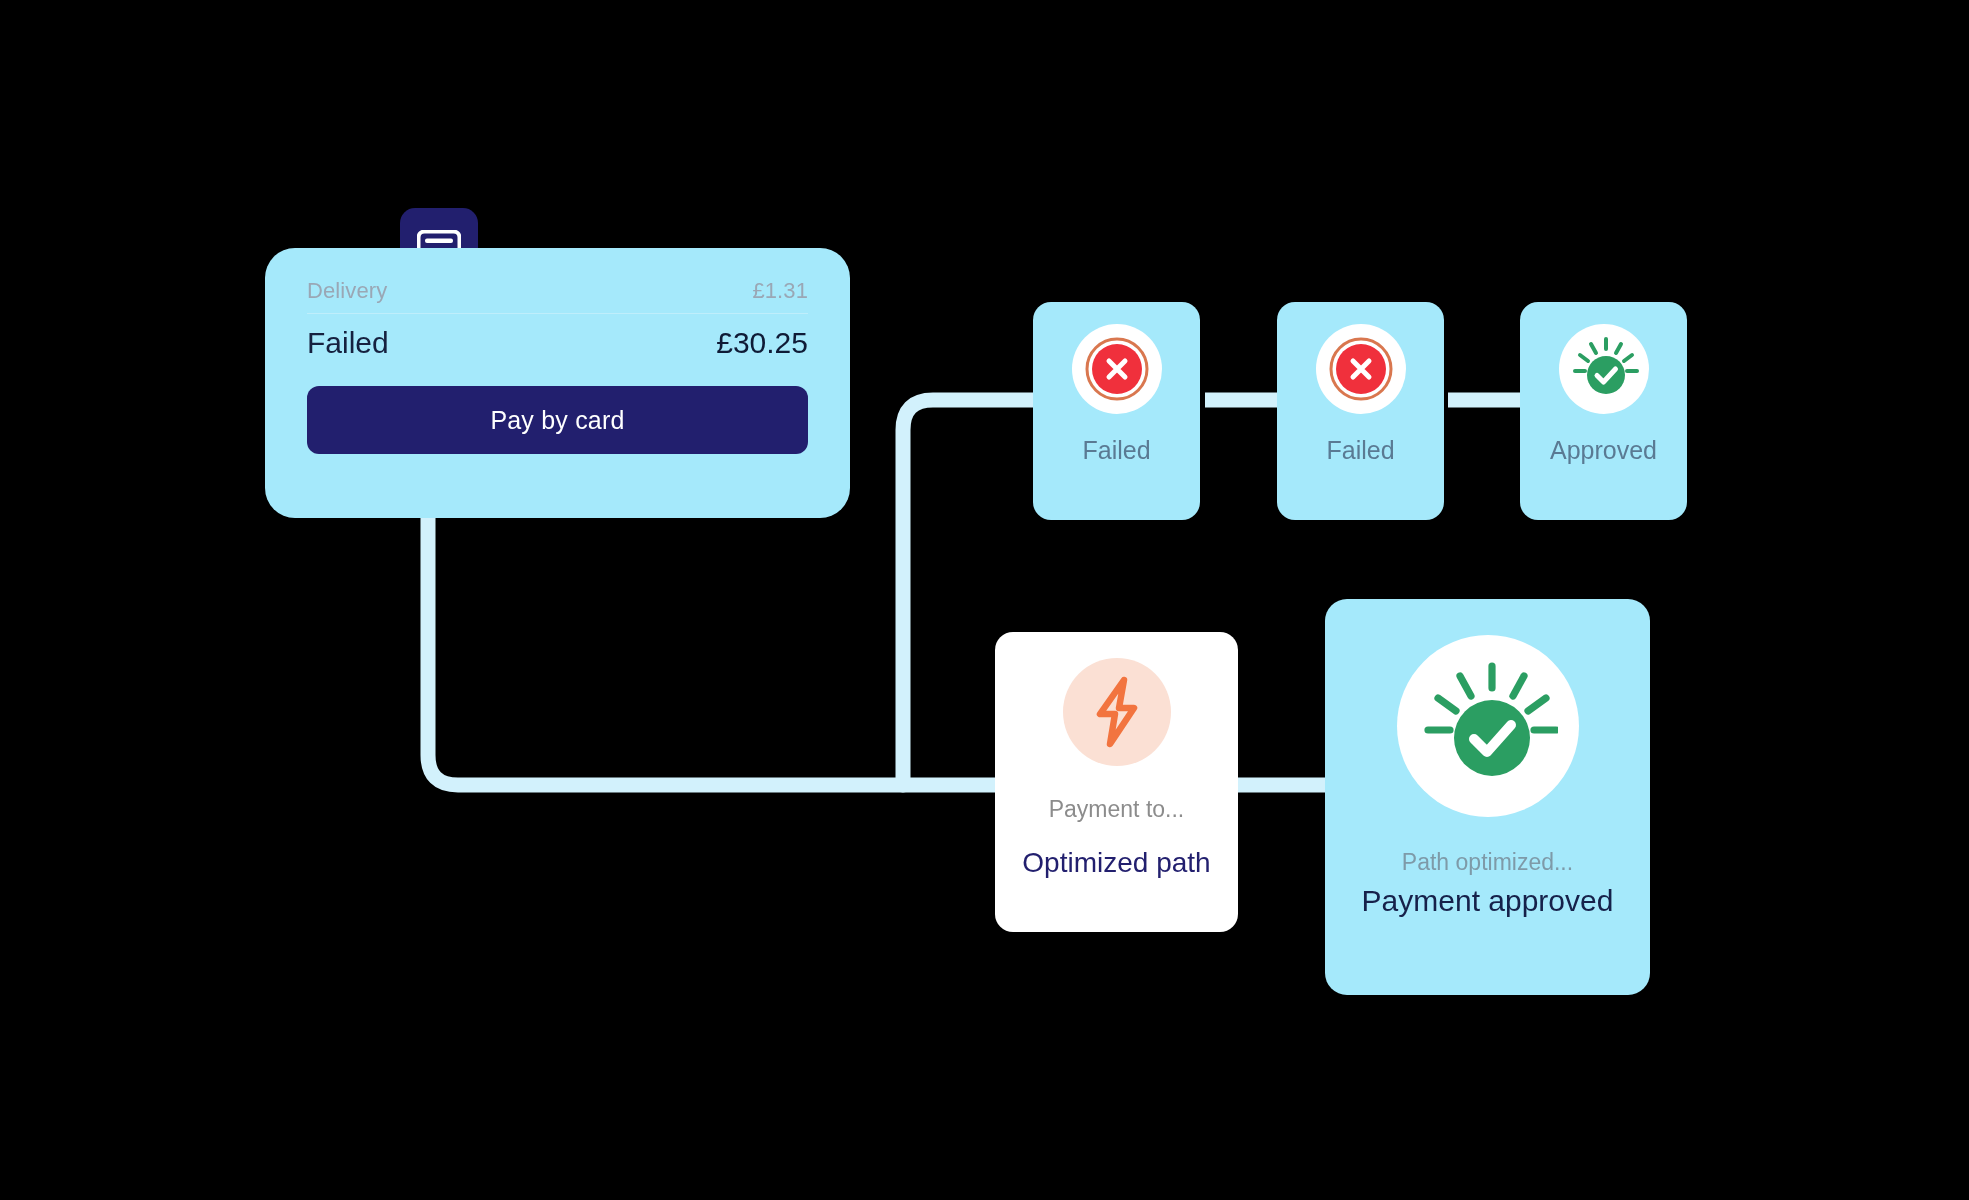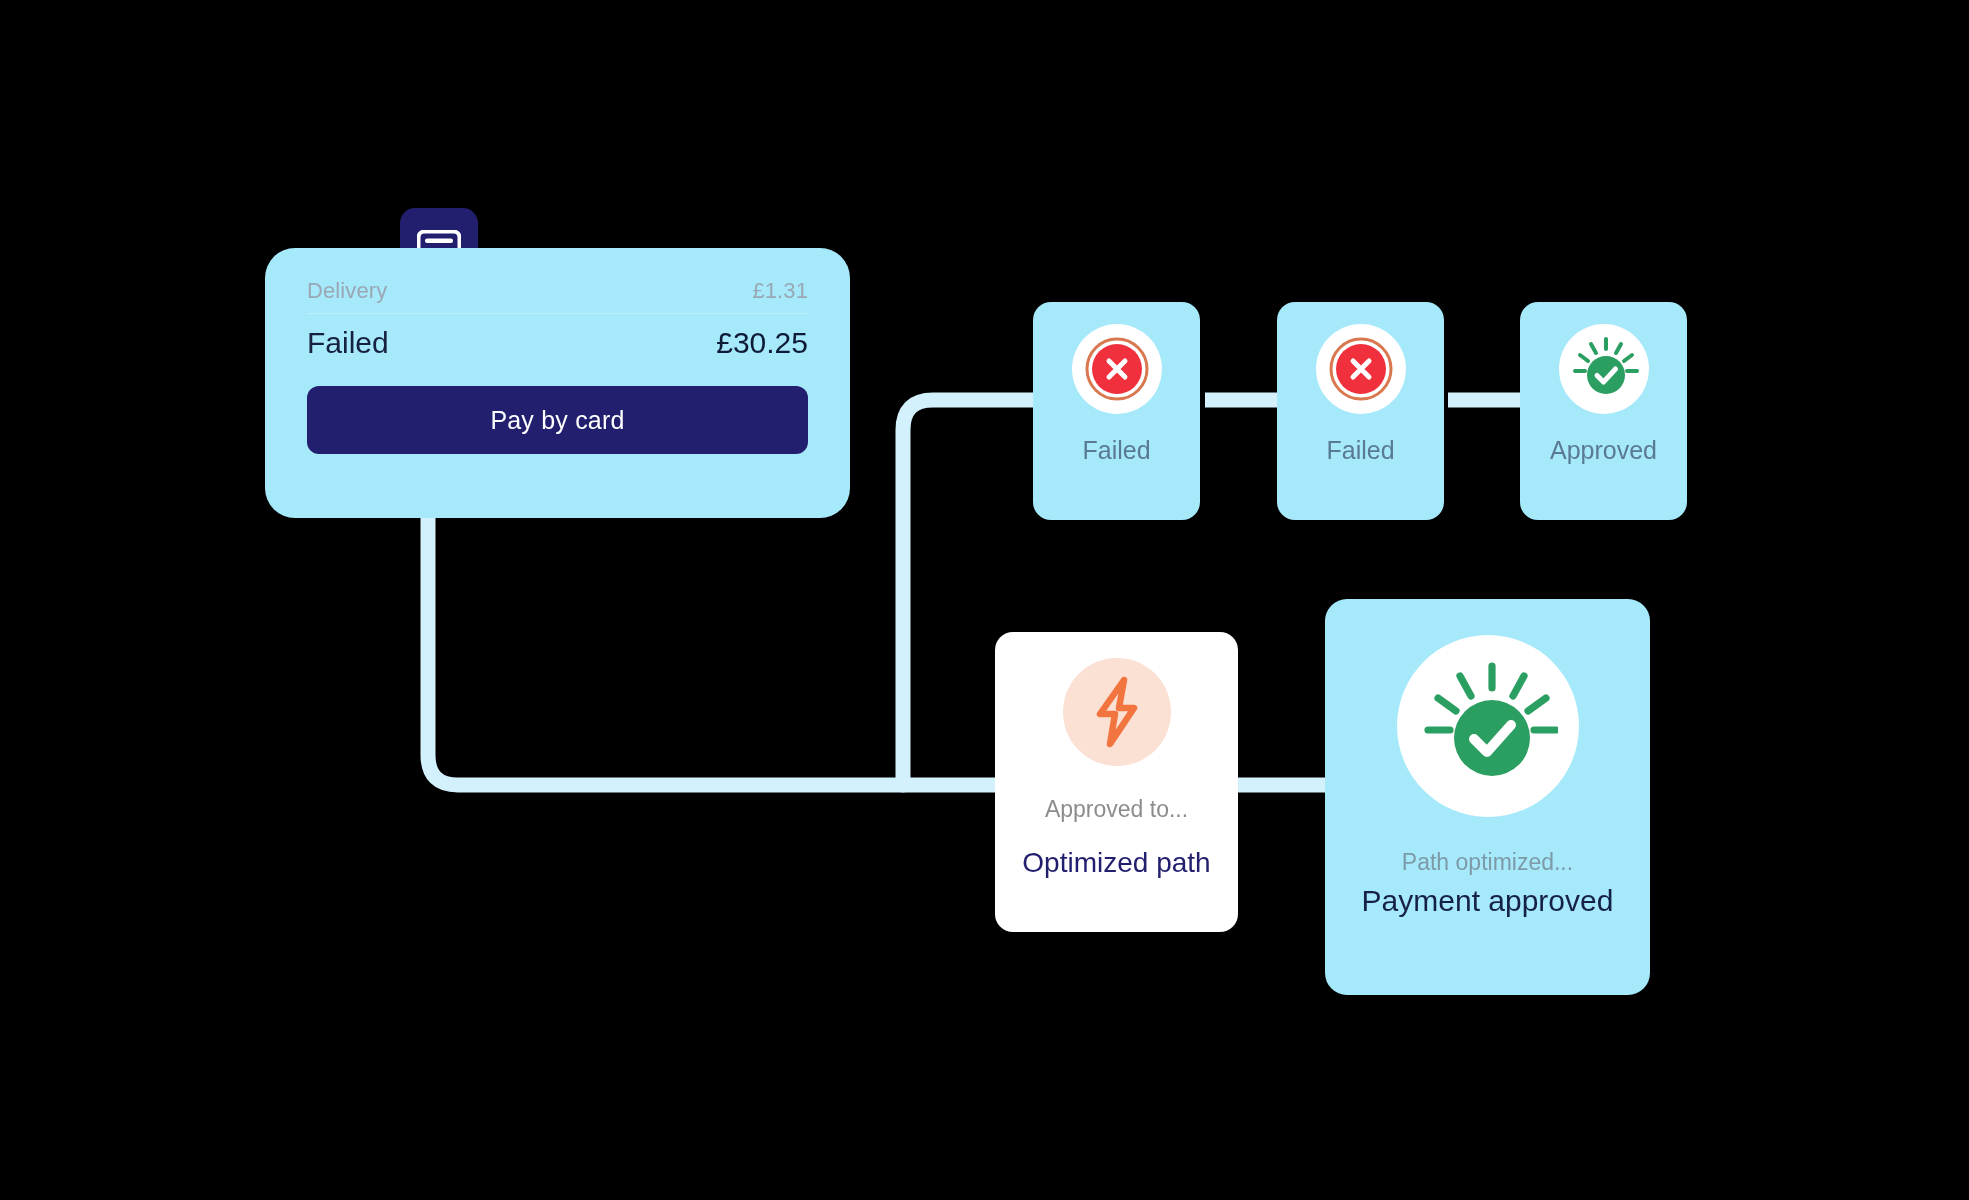--- a/index.html
+++ b/index.html
@@ -184,21 +184,21 @@
     </div>
     <div class="slabel">Approved</div>
   </div>
 
   <div class="routing-card">
     <div class="bolt-disc">
       <svg width="58" height="72" viewBox="0 0 58 72">
         <path d="M36 4 L12 38 L27 38 L22 68 L46 32 L31 32 Z" fill="none" stroke="#f2743f" stroke-width="6.5" stroke-linejoin="round" stroke-linecap="round"></path>
       </svg>
     </div>
-    <div class="sub">Approved to...</div>
+    <div class="sub">Payment to...</div>
     <div class="main">Optimized path</div>
   </div>
 
   <div class="approved-card">
     <div class="big-disc">
       <svg width="140" height="140" viewBox="0 0 70 70">
         <g stroke="#2b9e62" stroke-width="3.6" stroke-linecap="round">
           <line x1="37" y1="5" x2="37" y2="16"></line>
           <line x1="21" y1="10" x2="26.5" y2="20"></line>
           <line x1="10" y1="21" x2="19" y2="27.5"></line>

